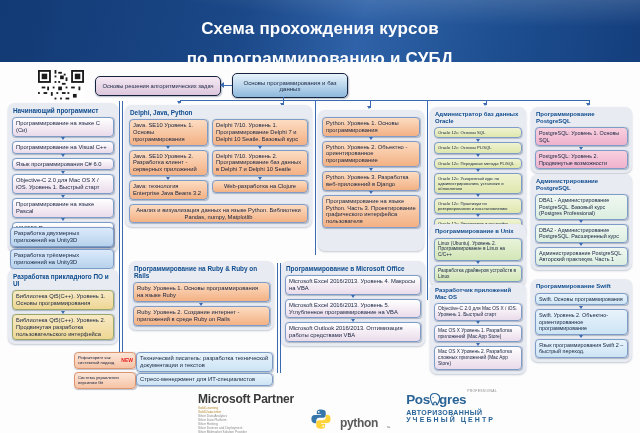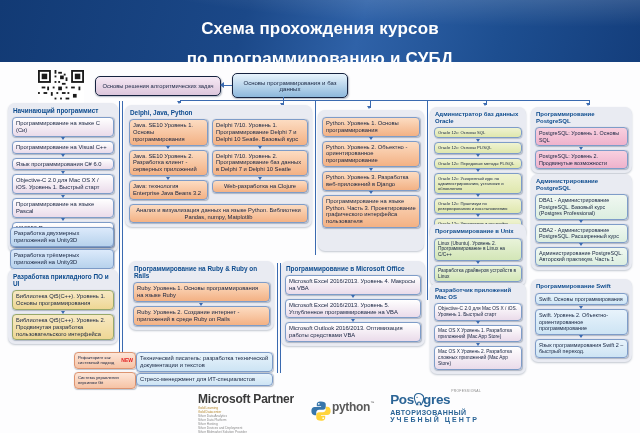--- a/index.html
+++ b/index.html
@@ -51,21 +51,21 @@
 .tril{position:absolute;width:0;height:0;border:3px solid transparent;border-right:4px solid #3a6ab0}
 
 
 .root{position:absolute;border-radius:5px;border:1px solid;text-align:center;font-size:5.8px;color:#16233f;display:flex;align-items:center;justify-content:center;padding:2px 4px;box-shadow:.5px 1px 1.5px rgba(40,60,90,.35)}
 
 
 .footer{position:absolute;left:198px;top:392px;display:flex;gap:16px;align-items:flex-start}
 .ms h4{font-size:12px;color:#3a3a3a;letter-spacing:-.2px}
 .ms .comp{font-size:3.2px;line-height:1.25;color:#8a8a8a}
 .ms .comp div:nth-child(-n+2){color:#b5872c}
-.pylogo{display:flex;align-items:flex-start;gap:0;margin-top:8px}
+.pylogo{display:flex;align-items:flex-end;gap:8px;margin-top:16px}
 .pylogo .pyt{font-size:12px;color:#5a5a5a;font-weight:bold;letter-spacing:-.3px}
 .pylogo sup{font-size:4px;color:#5a5a5a}
 .pg{position:relative;color:#2a6496}
 .pgname{display:flex;align-items:center;font-size:13.5px;font-weight:bold;letter-spacing:-.3px;line-height:1}
 .pgprof{position:absolute;right:-2px;top:-3px;font-size:3.4px;color:#8a8a8a;letter-spacing:.3px}
 .pgl1{font-size:7px;font-weight:bold;margin-top:2px;letter-spacing:.4px}
 .pgl2{font-size:7px;font-weight:bold;letter-spacing:2.1px}
 </style>
 </head>
 <body>

